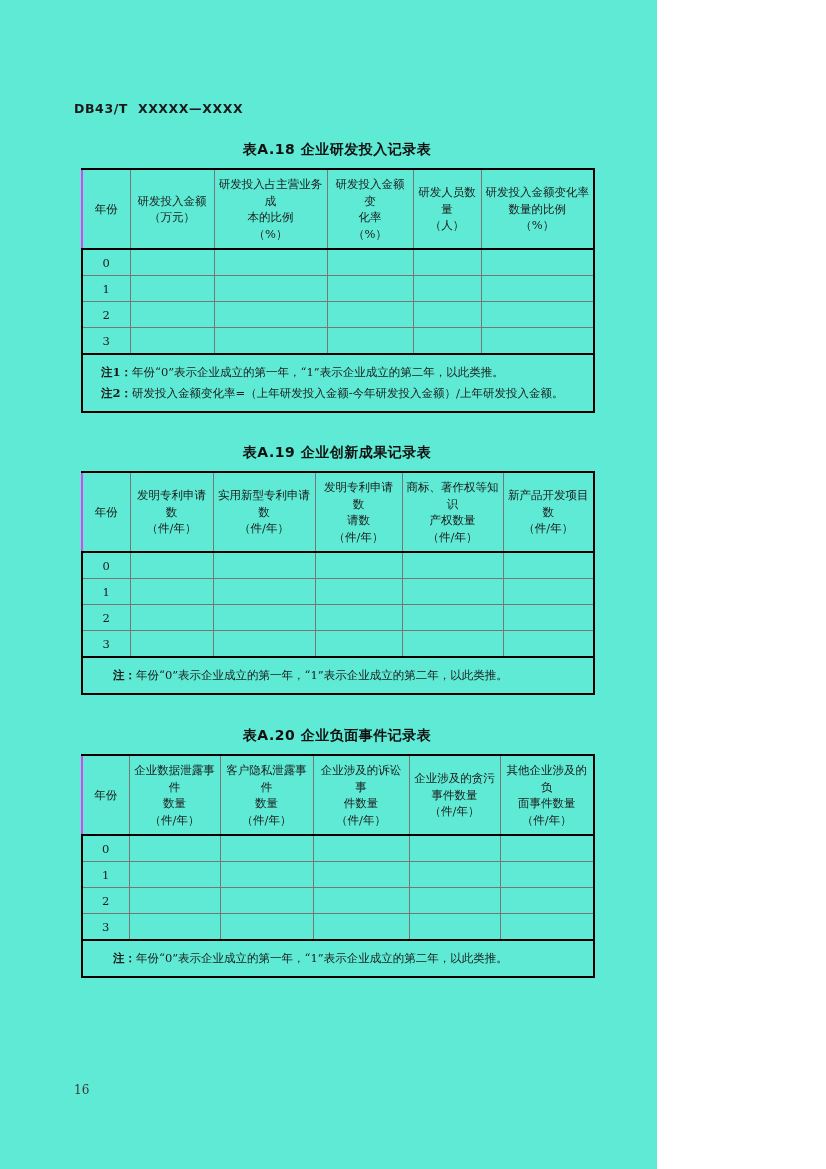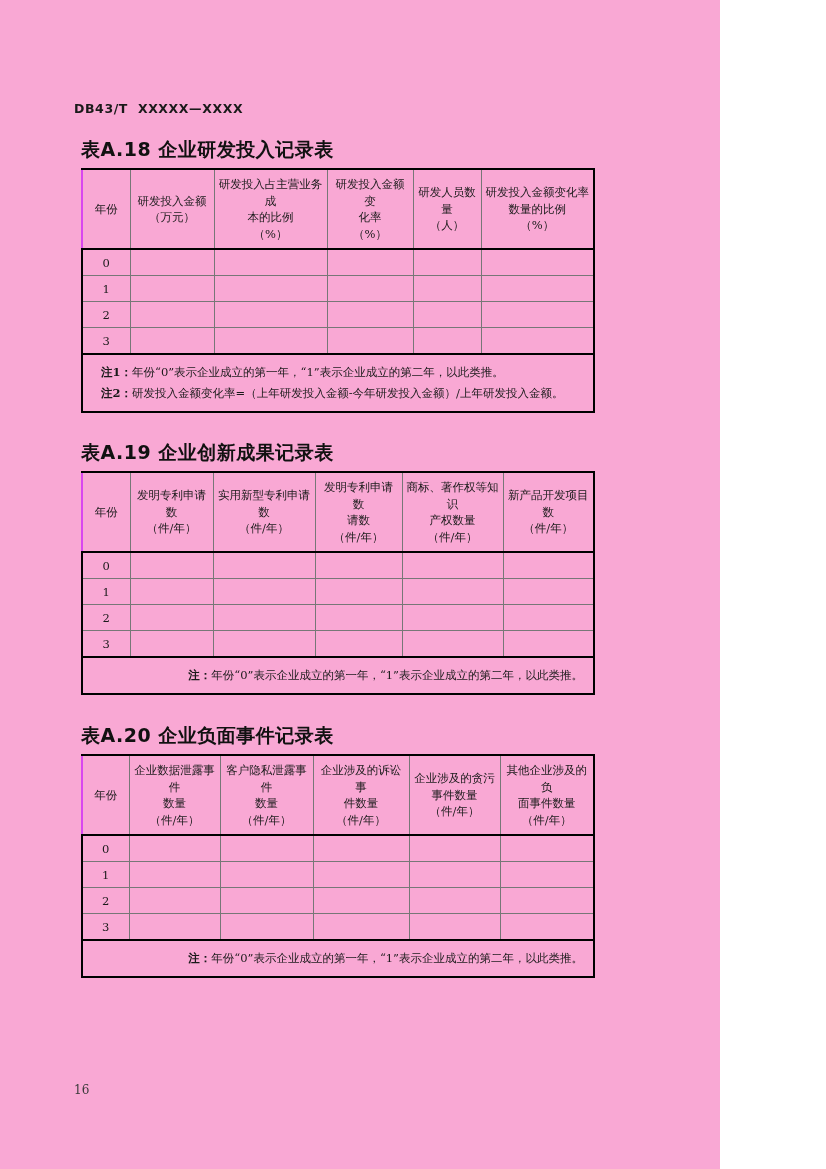--- a/index.html
+++ b/index.html
@@ -6,46 +6,46 @@
     margin: 0;
     padding: 0;
     background: #ffffff;
   }
   body {
     font-family: "DejaVu Sans", "Liberation Sans", sans-serif;
     color: #1a1a1a;
   }
   .page {
     position: relative;
-    width: 720px;
+    width: 657px;
     height: 1169px;
-    background: #f9a8d4;
+    background: #5eead4;
     overflow: hidden;
     box-sizing: border-box;
   }
   .header-code {
     position: absolute;
     left: 74px;
     top: 101px;
     font-family: "DejaVu Sans", "Liberation Sans", sans-serif;
     font-size: 12.5px;
     font-weight: 700;
     letter-spacing: 0.6px;
     color: #1a1a1a;
     white-space: pre;
   }
   .table-block {
     position: absolute;
     left: 81px;
     width: 512px;
   }
   .table-title {
-    text-align: left;
+    text-align: center;
     font-family: "DejaVu Sans", "Liberation Sans", sans-serif;
-    font-size: 19px;
+    font-size: 14px;
     font-weight: 700;
     letter-spacing: 0.5px;
     color: #111111;
     margin: 0 0 10px 0;
     line-height: 18px;
   }
   table.dataform {
     border-collapse: collapse;
     width: 512px;
     table-layout: fixed;
@@ -100,21 +100,20 @@
   }
   .note-line {
     display: block;
     white-space: nowrap;
   }
   .note-line .note-lead {
     font-weight: 700;
   }
   .note-single {
     padding-left: 12px;
-    text-align: right;
   }
   .hdr-line {
     display: block;
   }
   .page-number {
     position: absolute;
     left: 74px;
     top: 1083px;
     font-family: "DejaVu Serif", "Liberation Serif", serif;
     font-size: 12px;

